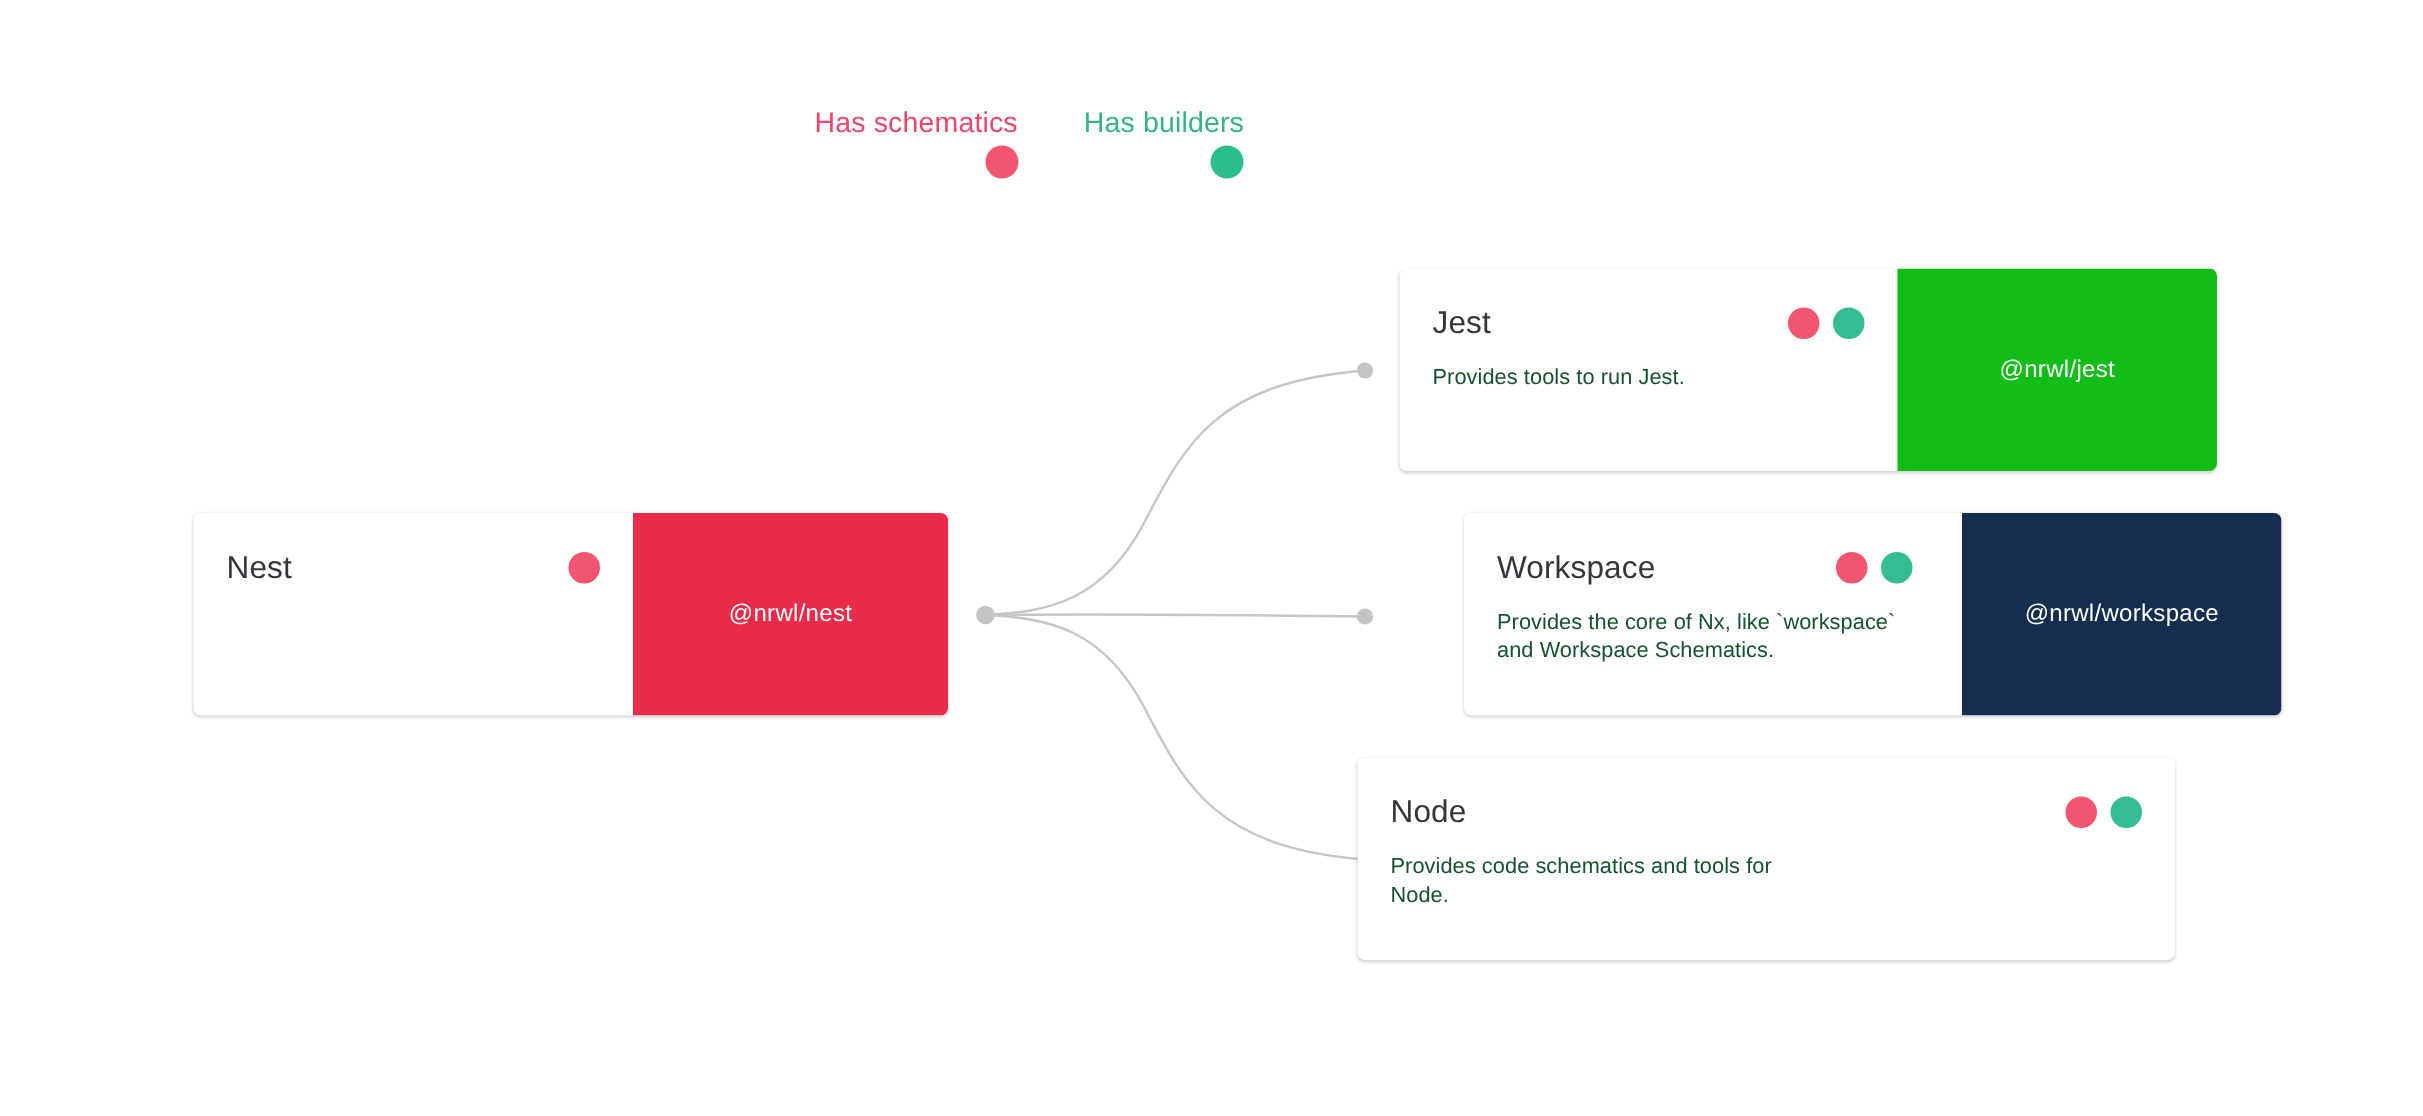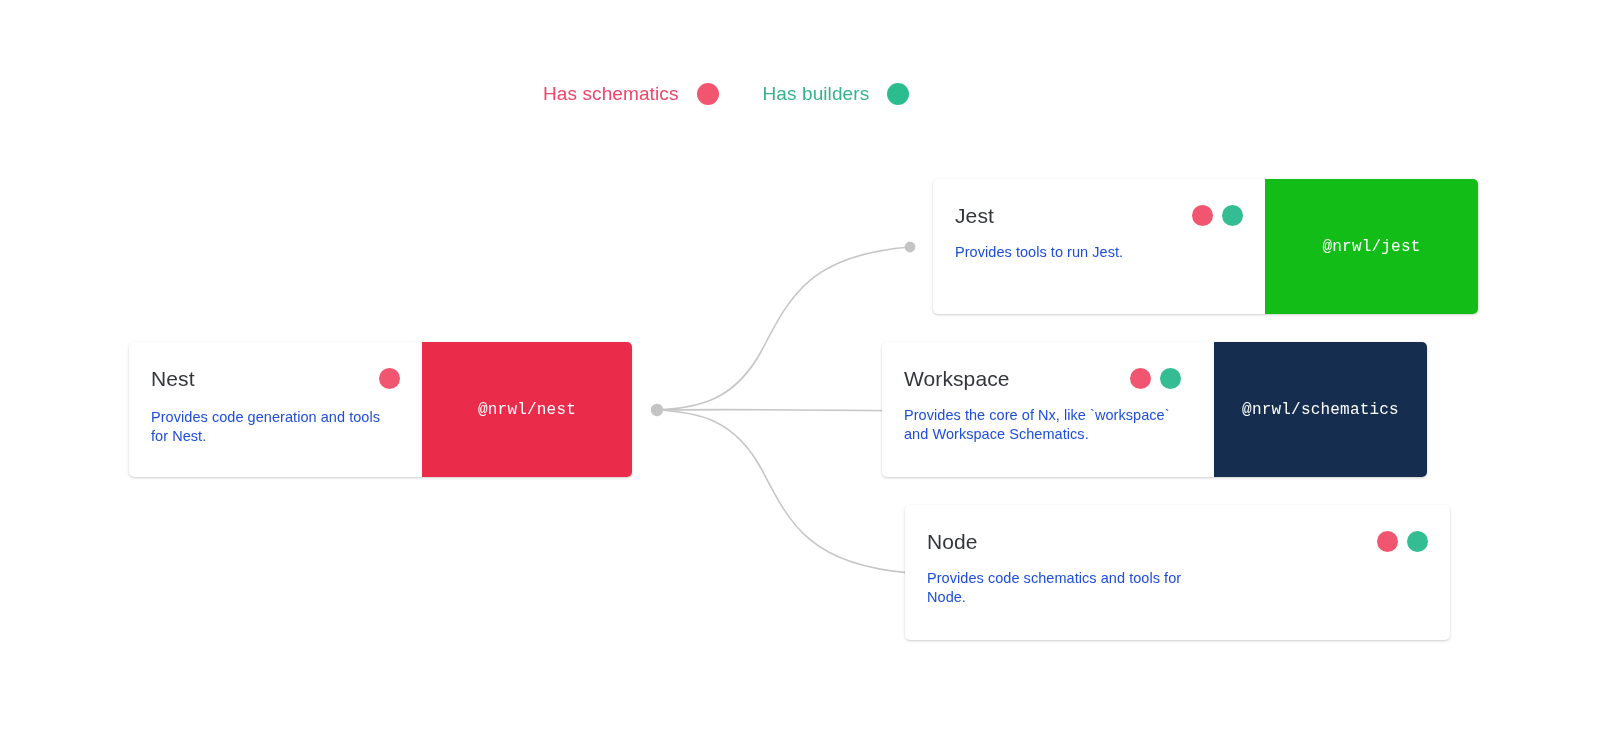--- a/index.html
+++ b/index.html
@@ -30,21 +30,22 @@
     position: absolute;
     left: 543px;
     top: 80px;
     display: flex;
     align-items: center;
     gap: 0px;
     height: 28px;
   }
   .legend-item {
     display: flex;
-    align-items: center;
+    align-items: flex-end;
+    flex-direction: column;
   }
   .legend-label {
     font-size: 19px;
     line-height: 28px;
     letter-spacing: .1px;
     white-space: nowrap;
   }
   .legend-label.schematics { color: #ee4568; }
   .legend-label.builders   { color: #36b38a; }
   .legend-dot {
@@ -87,21 +88,21 @@
     line-height: 26px;
     color: #33363b;
     font-weight: 400;
     letter-spacing: .1px;
     margin: 0 0 16px 0;
     white-space: nowrap;
   }
   .card-desc {
     font-size: 14.5px;
     line-height: 19px;
-    color: #1d4ed8;
+    color: #14532d;
     letter-spacing: .05px;
     margin: 0;
     max-width: 290px;
   }
   .card-dots {
     position: absolute;
     top: 26px;
     right: 22px;
     display: flex;
     gap: 9px;
@@ -113,21 +114,21 @@
   }
   .dot.schematics { background: #f2556f; }
   .dot.builders   { background: #34bd93; }
 
   .card-pkg {
     flex: 0 0 auto;
     display: flex;
     align-items: center;
     justify-content: center;
     color: #ffffff;
-    font-family: Liberation Mono, monospace;
+    font-family: Liberation Sans, sans-serif;
     font-size: 16px;
     letter-spacing: .2px;
     white-space: nowrap;
     padding: 0 14px;
     text-align: center;
   }
 
   
   #card-nest {
     left: 129px;
@@ -139,21 +140,21 @@
 
   #card-jest {
     left: 933px;
     top: 179px;
     width: 545px;
     height: 135px;
   }
   #card-jest .card-pkg { width: 185px; background: #12bd18; }
 
   #card-workspace {
-    left: 882px;
+    left: 976px;
     top: 342px;
     width: 545px;
     height: 135px;
     gap: 11px;
   }
   #card-workspace .card-pkg { width: 185px; background: #152e4f; }
 
   #card-node {
     left: 905px;
     top: 505px;
@@ -195,21 +196,20 @@
       <circle cx="657" cy="410" r="6.2"></circle>
       <circle cx="910" cy="247" r="5.4"></circle>
       <circle cx="910" cy="411" r="5.4"></circle>
       <circle cx="910" cy="573" r="5.4"></circle>
     </g>
   </svg>
 
   <div class="card" id="card-nest">
     <div class="card-body">
       <h2 class="card-title">Nest</h2>
-      <p class="card-desc">Provides code generation and tools for Nest.</p>
       <div class="card-dots">
         <span class="dot schematics"></span>
       </div>
     </div>
     <div class="card-pkg">@nrwl/nest</div>
   </div>
 
   <div class="card" id="card-jest">
     <div class="card-body">
       <h2 class="card-title">Jest</h2>
@@ -224,21 +224,21 @@
 
   <div class="card" id="card-workspace">
     <div class="card-body">
       <h2 class="card-title">Workspace</h2>
       <p class="card-desc">Provides the core of Nx, like `workspace` and Workspace Schematics.</p>
       <div class="card-dots">
         <span class="dot schematics"></span>
         <span class="dot builders"></span>
       </div>
     </div>
-    <div class="card-pkg">@nrwl/schematics</div>
+    <div class="card-pkg">@nrwl/workspace</div>
   </div>
 
   <div class="card" id="card-node">
     <div class="card-body">
       <h2 class="card-title">Node</h2>
       <p class="card-desc">Provides code schematics and tools for Node.</p>
       <div class="card-dots">
         <span class="dot schematics"></span>
         <span class="dot builders"></span>
       </div>

